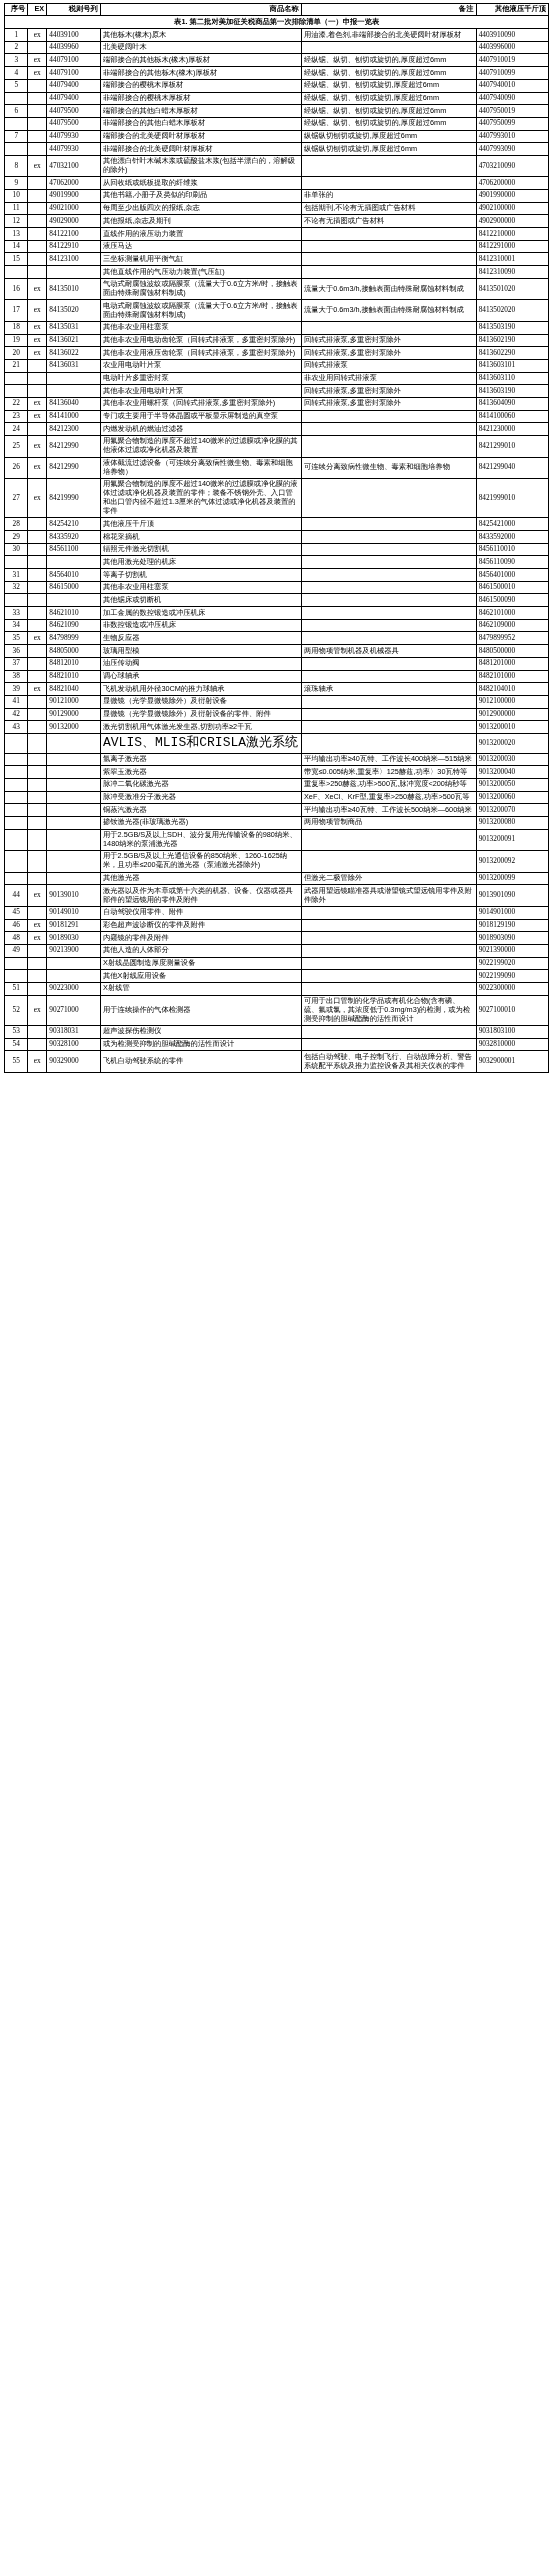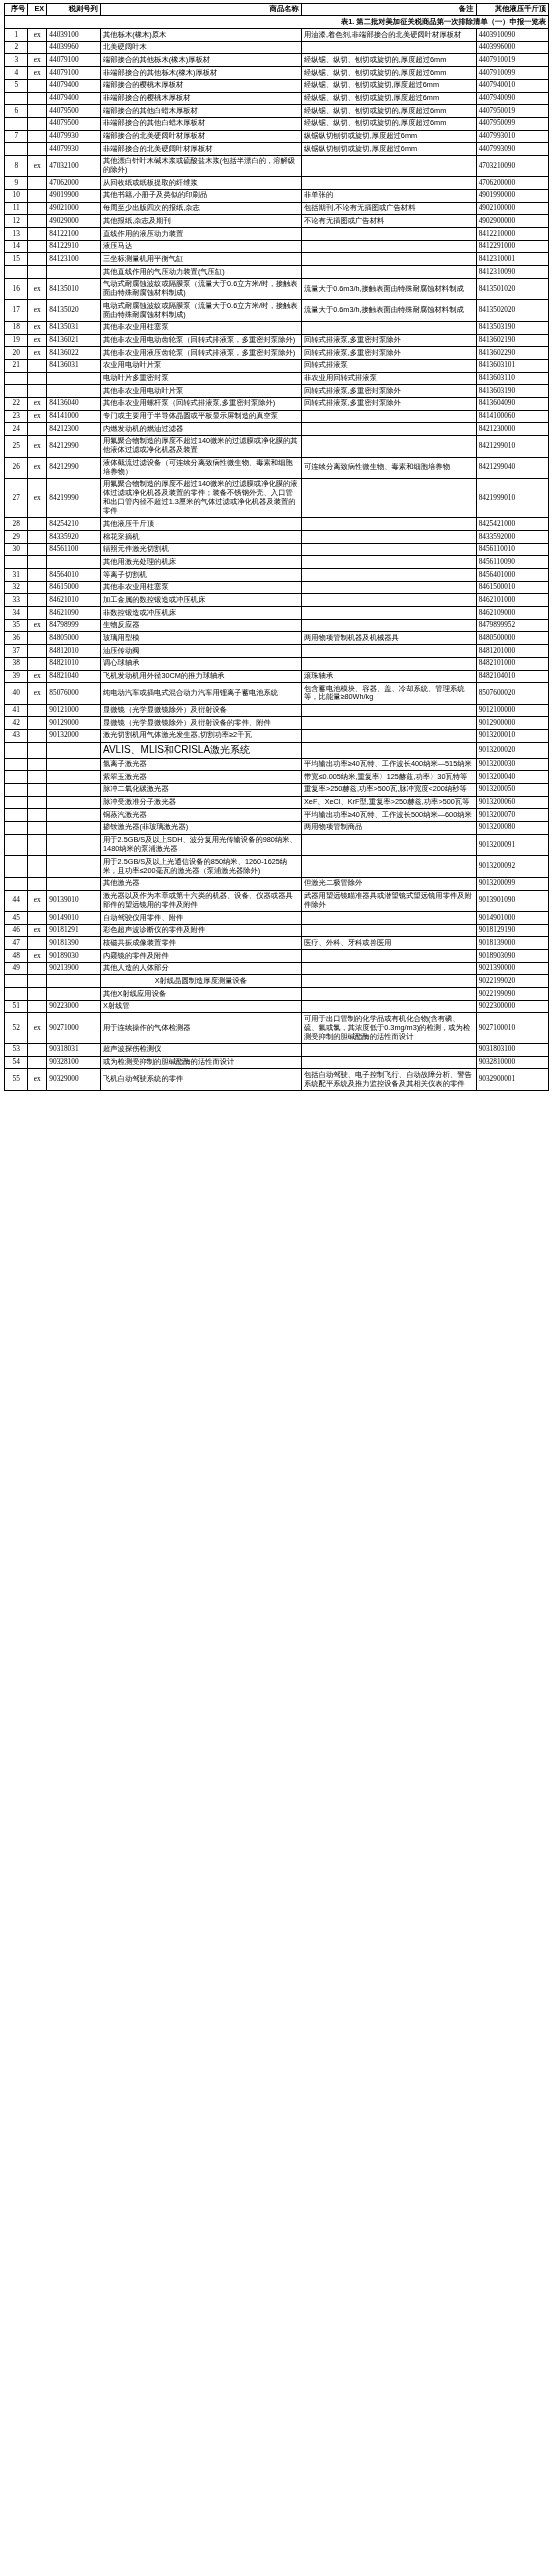--- a/index.html
+++ b/index.html
@@ -37,21 +37,21 @@
   tr.grp > td { border-top: 1.4px solid #000; }
   
   td.c-no, th.c-no { border-left: 1.4px solid #000; border-right: 0.7px solid #000; }
   td.c-code, th.c-code { border-right: 1.4px solid #000; }
   td.c-remark, th.c-remark { border-left: 1.4px solid #000; border-right: 1.4px solid #000; }
   td.c-decl, th.c-decl { border-right: 1.4px solid #000; }
 
   .title-row td {
     border: 1.4px solid #000;
     padding: 4.8px 2.8px 5.5px 2.8px;
-    text-align: right;
+    text-align: center;
     font-size: 14.5px;
     font-weight: 700;
     letter-spacing: 0px;
     font-family: "Liberation Sans", "DejaVu Sans", sans-serif;
   }
   thead th {
     text-align: right;
     font-weight: 700;
     font-size: 8.3px;
     padding: 4.2px 1.4px;
@@ -65,22 +65,22 @@
   col.w-name   { width: 191px; }
   col.w-remark { width: 166px; }
   col.w-decl   { width: 69px; }
 
   td.c-no { text-align: center; font-size: 7.6px; }
   td.c-ex { text-align: center; font-size: 7px; font-family: "Liberation Serif", serif; }
   td.c-code { text-align: left; font-size: 7.6px; font-variant-numeric: lining-nums; }
   td.c-name { text-align: left; font-family: "Liberation Sans", "DejaVu Sans", sans-serif; font-size: 7.3px; }
   td.c-remark { text-align: left; font-family: "Liberation Sans", "DejaVu Sans", sans-serif; font-size: 7.3px; }
   td.c-decl { text-align: left; font-size: 7.6px; }
-  td.c-name.center { text-align: center; }
-  td.c-name.latin { font-family: Liberation Sans, sans-serif; font-size: 10px; margin-left: 20px; }
+  td.c-name.center { text-align: left; }
+  td.c-name.latin { font-family: Liberation Mono, monospace; font-size: 13px; margin-left: 20px; }
 </style>
 </head>
 <body>
 
 <div id="doc">
   <table class="sheet">
     <colgroup>
       <col class="w-no">
         <col class="w-ex">
         <col class="w-code">
@@ -410,20 +410,28 @@
         </tr>
         <tr>
           <td class="c-no">32</td>
           <td class="c-ex"></td>
           <td class="c-code">84615000</td>
           <td class="c-name">其他非农业用柱塞泵</td>
           <td class="c-remark"></td>
           <td class="c-decl">8461500010</td>
         </tr>
         <tr>
+          <td class="c-no"></td>
+          <td class="c-ex"></td>
+          <td class="c-code"></td>
+          <td class="c-name">其他锯床或切断机</td>
+          <td class="c-remark"></td>
+          <td class="c-decl">8461500090</td>
+        </tr>
+        <tr>
           <td class="c-no">33</td>
           <td class="c-ex"></td>
           <td class="c-code">84621010</td>
           <td class="c-name">加工金属的数控锻造或冲压机床</td>
           <td class="c-remark"></td>
           <td class="c-decl">8462101000</td>
         </tr>
         <tr>
           <td class="c-no">34</td>
           <td class="c-ex"></td>
@@ -466,28 +474,20 @@
         </tr>
         <tr class="grp">
           <td class="c-no">39</td>
           <td class="c-ex">ex</td>
           <td class="c-code">84821040</td>
           <td class="c-name">飞机发动机用外径30CM的推力球轴承</td>
           <td class="c-remark">滚珠轴承</td>
           <td class="c-decl">8482104010</td>
         </tr>
         <tr class="grp">
-          <td class="c-no">40</td>
-          <td class="c-ex">ex</td>
-          <td class="c-code">85076000</td>
-          <td class="c-name">纯电动汽车或插电式混合动力汽车用锂离子蓄电池系统</td>
-          <td class="c-remark">包含蓄电池模块、容器、盖、冷却系统、管理系统等，比能量≥80Wh/kg</td>
-          <td class="c-decl">8507600020</td>
-        </tr>
-        <tr class="grp">
           <td class="c-no">41</td>
           <td class="c-ex"></td>
           <td class="c-code">90121000</td>
           <td class="c-name">显微镜（光学显微镜除外）及衍射设备</td>
           <td class="c-remark"></td>
           <td class="c-decl">9012100000</td>
         </tr>
         <tr class="grp">
           <td class="c-no">42</td>
           <td class="c-ex"></td>
@@ -600,28 +600,20 @@
           <td class="c-remark"></td>
           <td class="c-decl">9014901000</td>
         </tr>
         <tr>
           <td class="c-no">46</td>
           <td class="c-ex">ex</td>
           <td class="c-code">90181291</td>
           <td class="c-name">彩色超声波诊断仪的零件及附件</td>
           <td class="c-remark"></td>
           <td class="c-decl">9018129190</td>
-        </tr>
-        <tr class="grp">
-          <td class="c-no">47</td>
-          <td class="c-ex"></td>
-          <td class="c-code">90181390</td>
-          <td class="c-name">核磁共振成像装置零件</td>
-          <td class="c-remark">医疗、外科、牙科或兽医用</td>
-          <td class="c-decl">9018139000</td>
         </tr>
         <tr class="grp">
           <td class="c-no">48</td>
           <td class="c-ex">ex</td>
           <td class="c-code">90189030</td>
           <td class="c-name">内窥镜的零件及附件</td>
           <td class="c-remark"></td>
           <td class="c-decl">9018903090</td>
         </tr>
         <tr>

